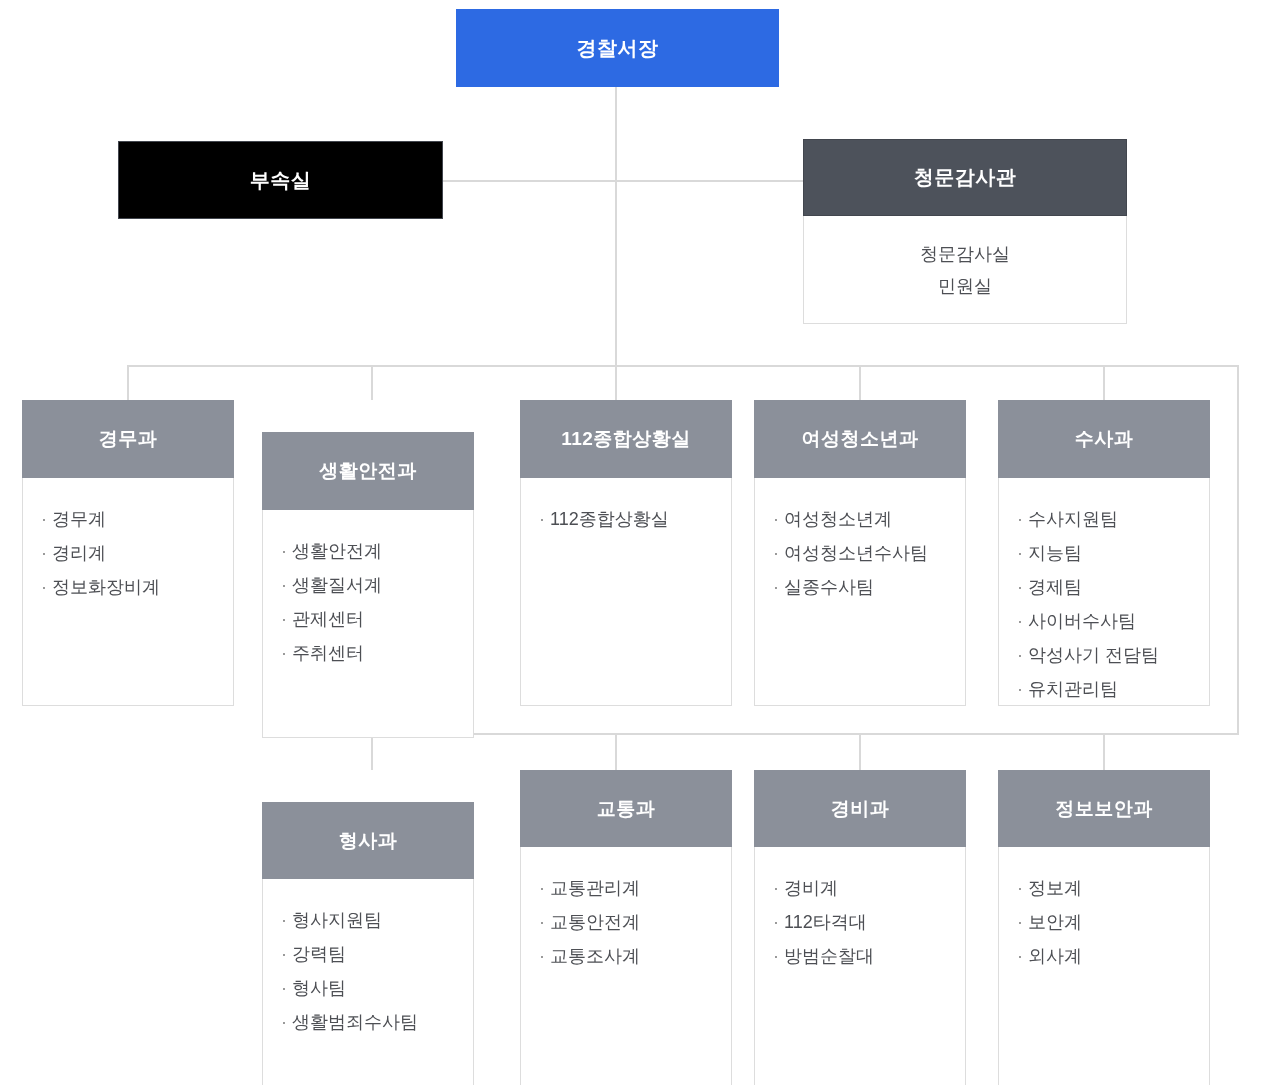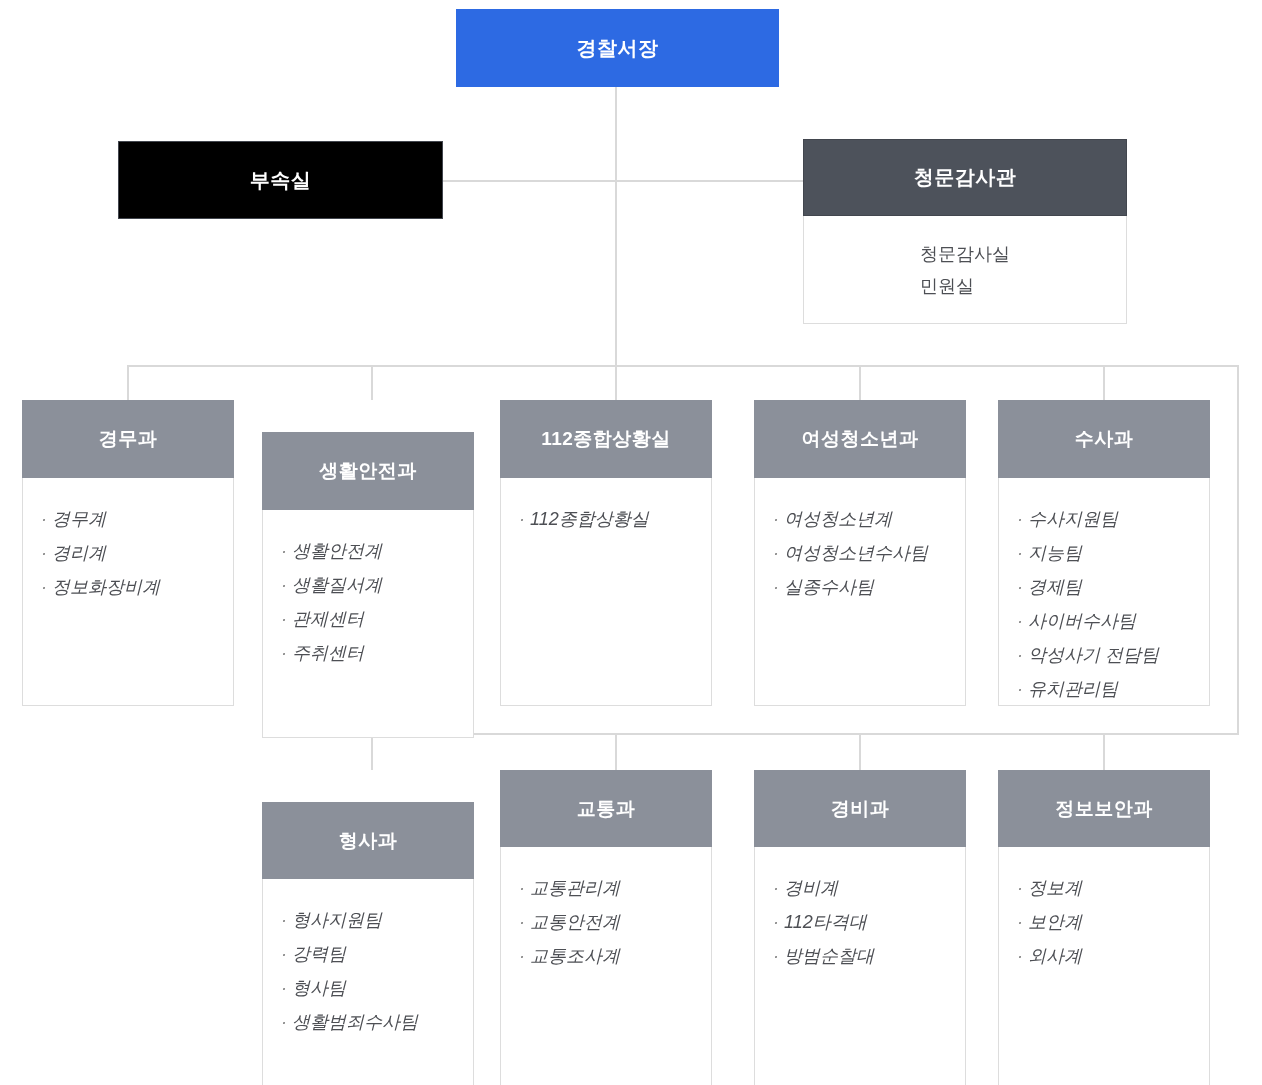--- a/index.html
+++ b/index.html
@@ -49,20 +49,21 @@
     background: #ffffff;
     border: 1px solid #dddddd;
     border-top: none;
     z-index: 2;
     display: flex;
     align-items: center;
     justify-content: center;
   }
   .audit-body ul {
     margin: 4px; padding: 0; list-style: none;
+    text-align: center;
     font-size: 18px;
     line-height: 32px;
     color: #4d4f54;
     font-weight: 500;
   }
 
   
   .dept-card { position: absolute; width: 212px; z-index: 2; }
   .dept-head {
     box-sizing: border-box;
@@ -83,29 +84,28 @@
   }
   .row1 .dept-body { height: 228px; }
   .row2 .dept-body { height: 250px; }
   .dept-body ul { margin: 0; padding: 0; list-style: none; }
   .dept-body li {
     font-size: 18px;
     line-height: 34px;
     color: #4d4f54;
     font-weight: 500;
     white-space: nowrap;
-    font-style: italic;
   }
   .dept-body li::before { content: "\00B7\00A0"; color: #8a8a8a; }
 
   .row1 { top: 400px; }
   .row2 { top: 770px; }
   .col-1 { left: 22px;  }
   .col-2 { left: 262px; margin-top: 32px; }
-  .col-3 { left: 500px; border-radius: 28px; }
+  .col-3 { left: 520px; border-radius: 28px; }
   .col-4 { left: 754px; }
   .col-5 { left: 998px; }
 </style>
 </head>
 <body>
 
 <div class="canvas">
 
   <div class="line v" style="left:615px; top:87px;  height:313px;"></div>
   <div class="line h" style="left:443px; top:180px; width:360px;"></div>

